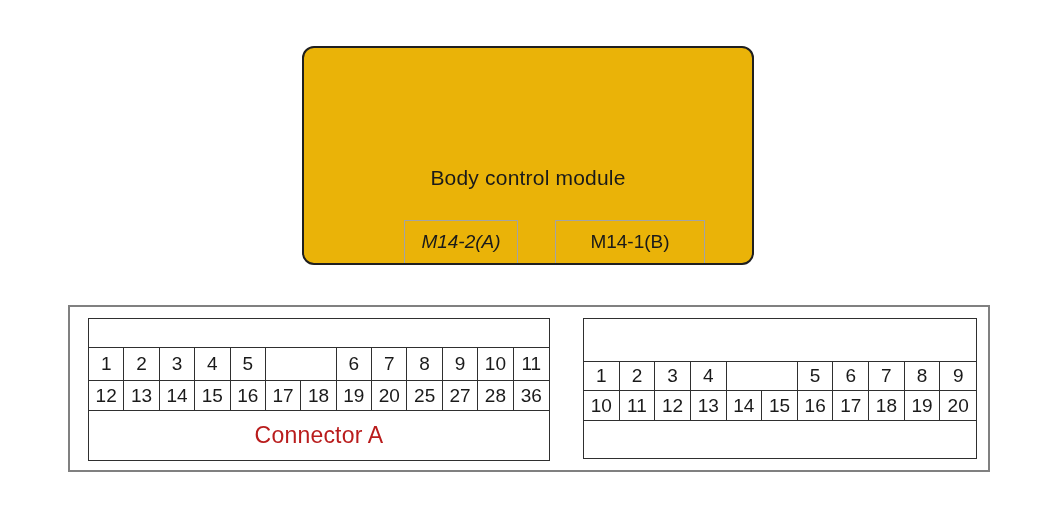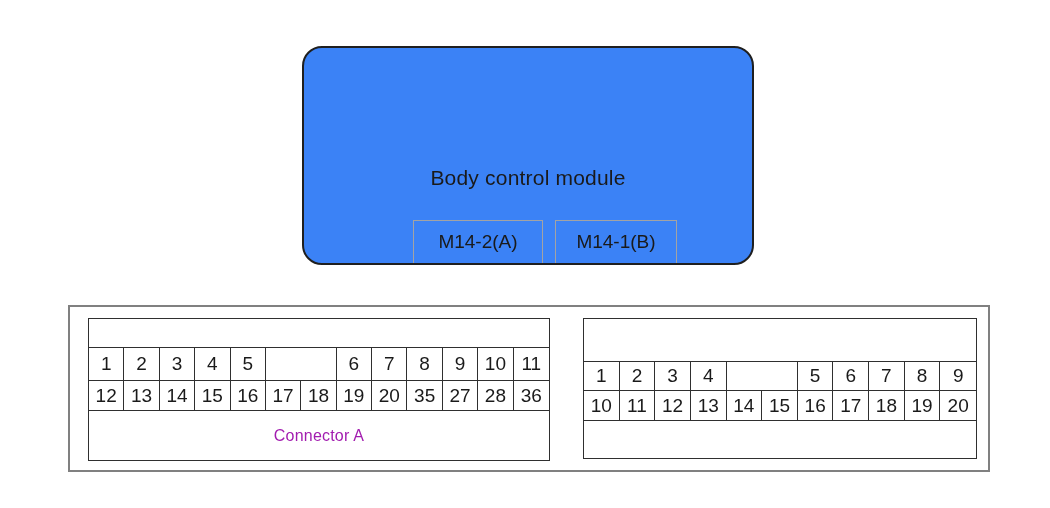--- a/index.html
+++ b/index.html
@@ -15,22 +15,22 @@
     background: #ffffff;
     overflow: hidden;
   }
 
   
   .module {
     position: absolute;
     left: 302px; top: 46px;
     width: 452px; height: 219px;
     border: 2px solid #1f1f1f;
-    border-radius: 20px;
-    background: #3b82f6;
+    border-radius: 12px;
+    background: #eab308;
   }
   .module-title {
     position: absolute;
     left: 0; top: 118px;
     width: 100%;
     text-align: center;
     font-size: 21px;
     line-height: 24px;
     color: #1a1a1a;
     letter-spacing: 0.2px;
@@ -41,22 +41,22 @@
     height: 43px;
     border: 1.5px solid #a3a3a3;
     border-bottom: none;
     background: transparent;
     display: flex;
     align-items: center;
     justify-content: center;
     font-size: 19px;
     color: #1a1a1a;
   }
-  .tag-a { left: 109px; width: 130px; }
-  .tag-b { left: 251px; width: 122px; }
+  .tag-a { left: 100px; width: 114px; font-style: italic; }
+  .tag-b { left: 251px; width: 150px; }
 
   
   .outer-frame {
     position: absolute;
     left: 68px; top: 305px;
     width: 922px; height: 167px;
     border: 2px solid #808080;
     background: #ffffff;
   }
   .conn-box {
@@ -88,22 +88,22 @@
     border-right: 1.5px solid #2f2f2f;
     overflow: hidden;
   }
   .pin-cell.last { border-right: none; }
 
   .conn-label {
     flex: 1;
     display: flex;
     align-items: center;
     justify-content: center;
-    font-size: 16px;
-    color: #a21caf;
+    font-size: 23px;
+    color: #b91c1c;
     letter-spacing: 0.2px;
   }
 </style>
 </head>
 <body>
 
 <div id="canvas">
 
   <div class="module">
     <div class="module-title">Body control module</div>
@@ -136,21 +136,21 @@
     <div class="pin-row pin-row-1" style="grid-template-columns: repeat(13, 1fr);">
         <div class="pin-cell">12</div>
         <div class="pin-cell">13</div>
         <div class="pin-cell">14</div>
         <div class="pin-cell">15</div>
         <div class="pin-cell">16</div>
         <div class="pin-cell">17</div>
         <div class="pin-cell">18</div>
         <div class="pin-cell">19</div>
         <div class="pin-cell">20</div>
-        <div class="pin-cell">35</div>
+        <div class="pin-cell">25</div>
         <div class="pin-cell">27</div>
         <div class="pin-cell">28</div>
         <div class="pin-cell last">36</div>
       </div>
     <div class="conn-label">Connector A</div>
   </div>
 
   <div class="conn-box conn-b">
     <div class="conn-strip"></div>
     <div class="pin-row pin-row-0" style="grid-template-columns: repeat(11, 1fr);">

